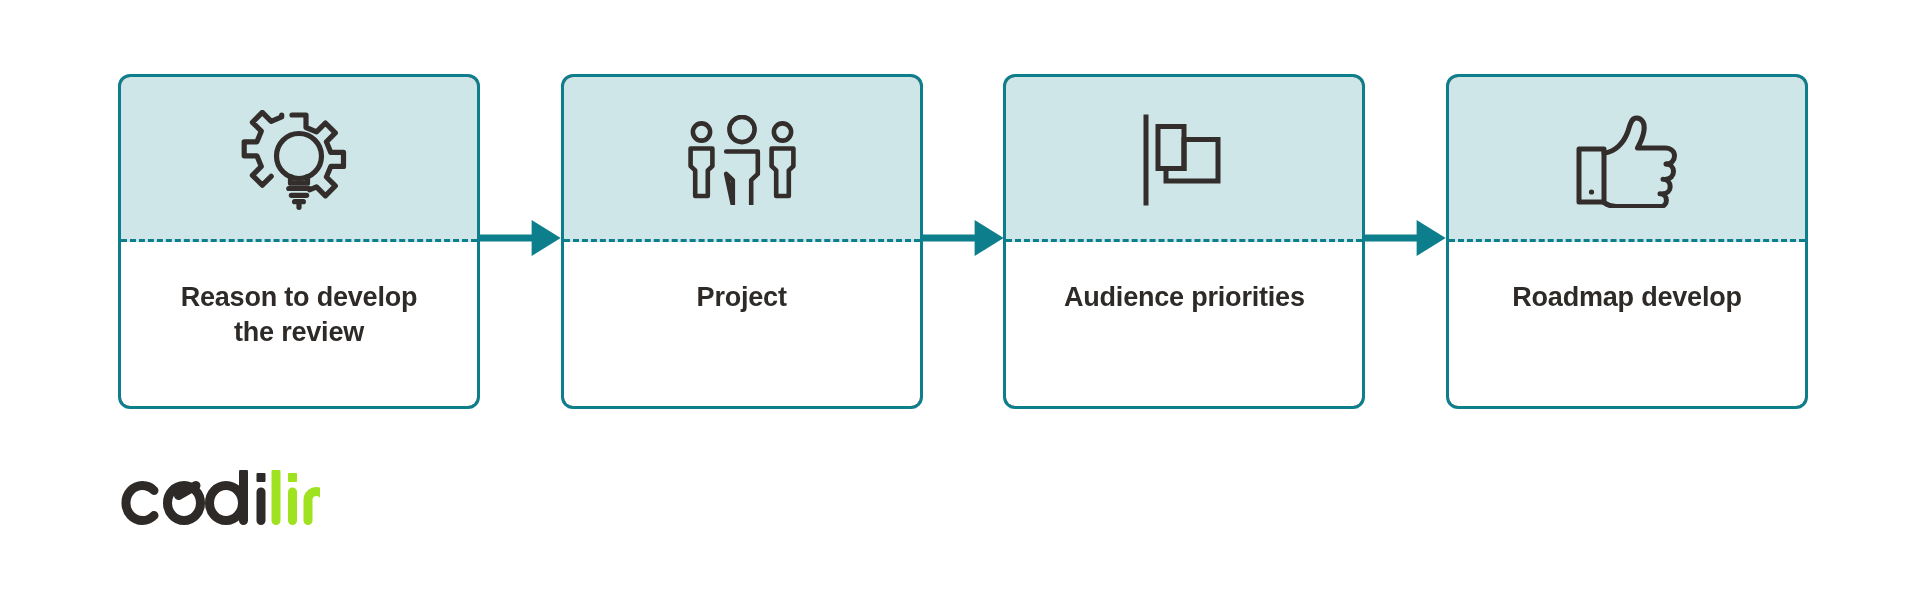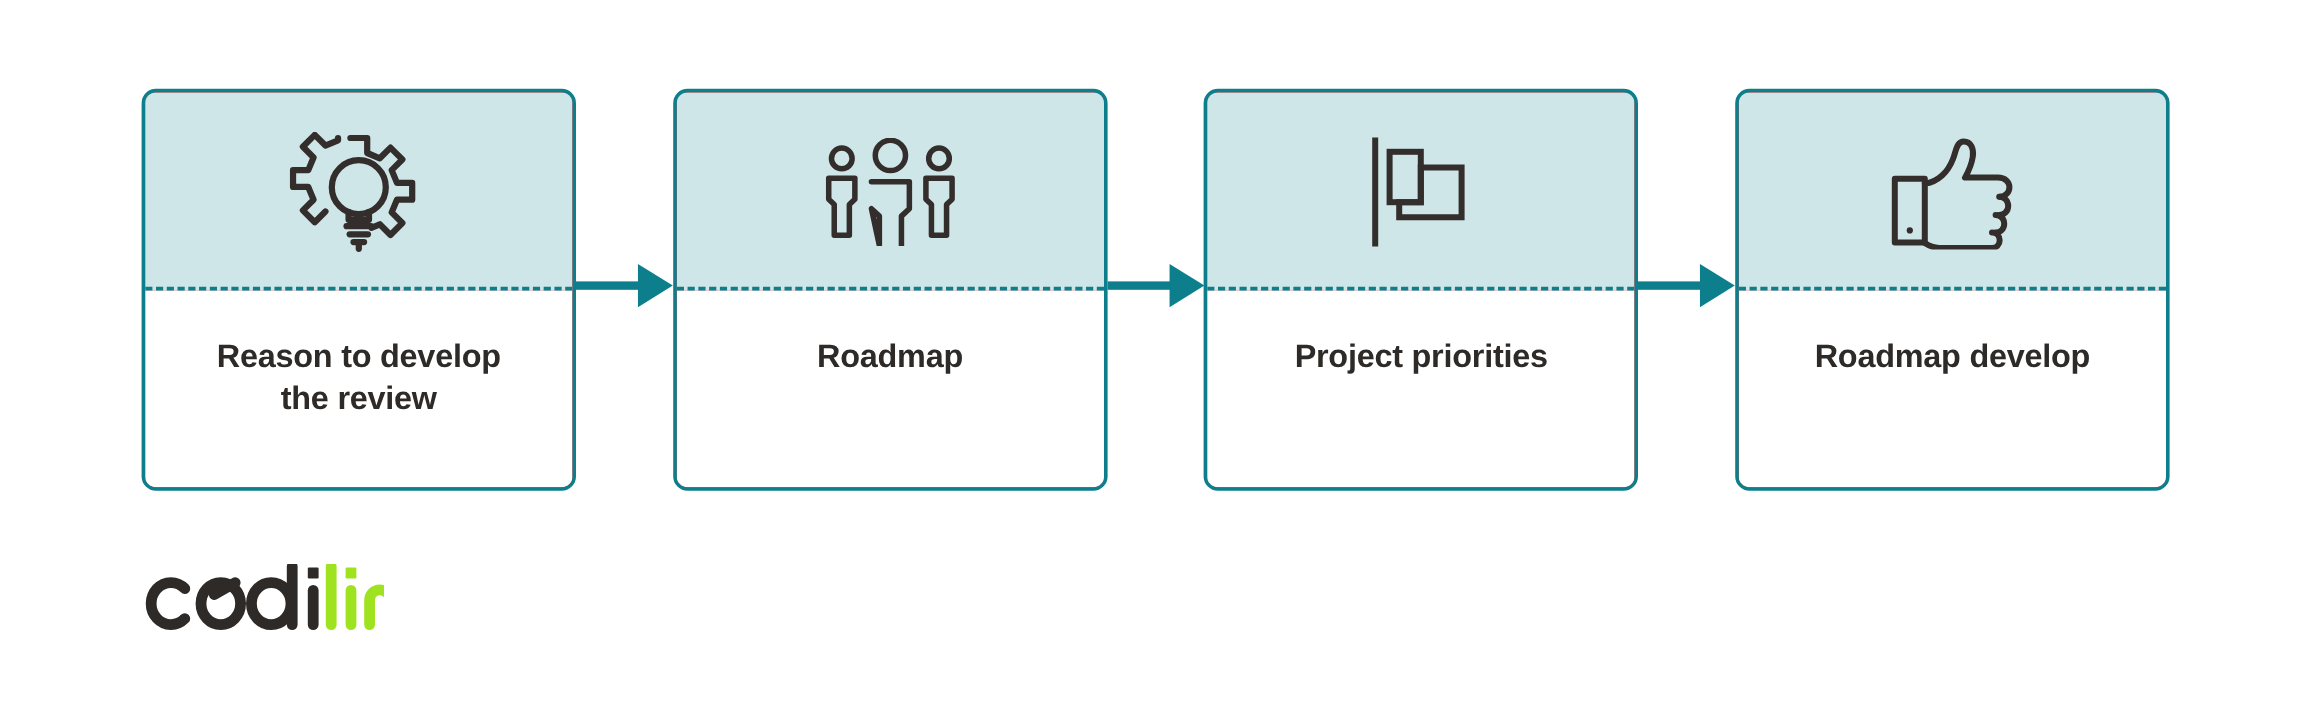--- a/index.html
+++ b/index.html
@@ -31,21 +31,21 @@
     align-items: stretch;
   }
 
   .card {
     position: relative;
     width: 362px;
     height: 335px;
     flex: 0 0 362px;
     border: 3px solid #0d7f8c;
     border-radius: 12px;
-    background: #ef4444;
+    background: #000000;
     overflow: hidden;
     display: flex;
     flex-direction: column;
   }
 
   .card-icon-area {
     height: 165px;
     flex: 0 0 165px;
     background: #cee6e8;
     display: flex;
@@ -165,21 +165,21 @@
             <circle cx="56" cy="14.5" r="12.6"></circle>
             <path d="M40.2 36.5 h31.6 v22.4 l-6.6 6.2 v24.4 M46.8 89.5 V65.1 l-6.6-6.2 Z"></path>
 
             <circle cx="96.5" cy="17" r="8.6"></circle>
             <path d="M85.6 33.5 h21.8 v17.6 l-4.6 4.3 v25.6 H90.2 V55.4 l-4.6-4.3 Z"></path>
           </svg>
         </span>
         <div class="card-divider"></div>
       </div>
       <div class="card-label-area">
-        <div class="card-label">Roadmap</div>
+        <div class="card-label">Project</div>
       </div>
     </div>
 
     <div class="connector">
       <svg class="arrow-svg" viewBox="0 0 100 46" preserveAspectRatio="none">
         <rect x="0" y="19.5" width="72" height="7" fill="#0d7f8c"></rect>
         <polygon points="64,5 100,23 64,41" fill="#0d7f8c"></polygon>
       </svg>
     </div>
 
@@ -191,21 +191,21 @@
             <path d="M6 3 V89"></path>
 
             <rect x="18" y="12.5" width="26" height="42"></rect>
 
             <path d="M44 25.5 H78 V67 H26 l0-12.5 h18 Z"></path>
           </svg>
         </span>
         <div class="card-divider"></div>
       </div>
       <div class="card-label-area">
-        <div class="card-label">Project priorities</div>
+        <div class="card-label">Audience priorities</div>
       </div>
     </div>
 
     <div class="connector">
       <svg class="arrow-svg" viewBox="0 0 100 46" preserveAspectRatio="none">
         <rect x="0" y="19.5" width="72" height="7" fill="#0d7f8c"></rect>
         <polygon points="64,5 100,23 64,41" fill="#0d7f8c"></polygon>
       </svg>
     </div>
 

